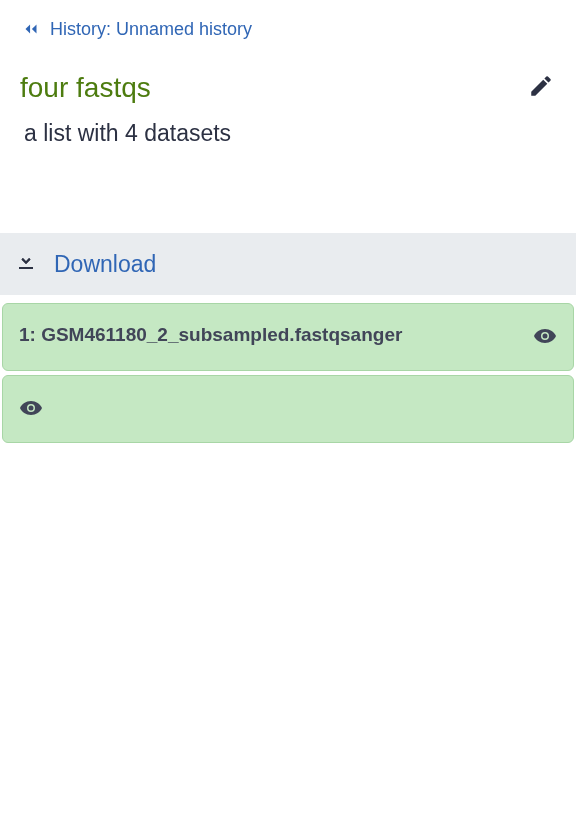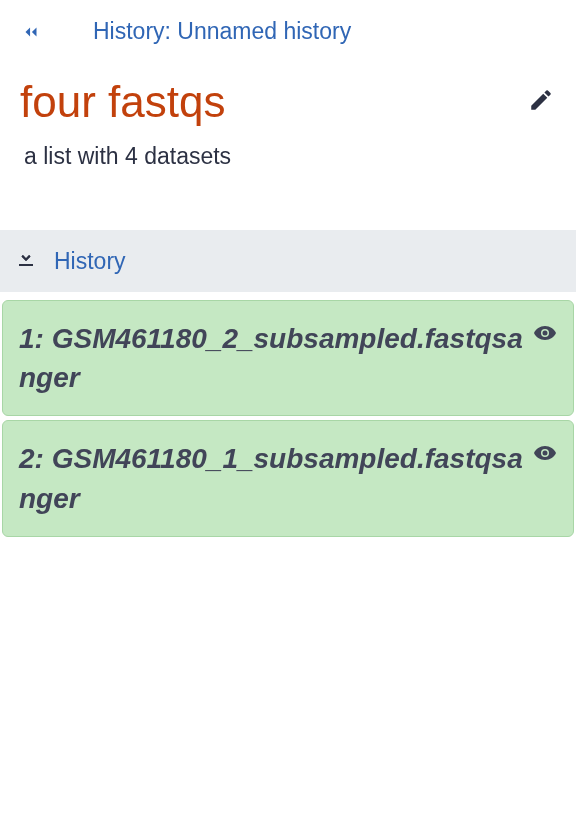--- a/index.html
+++ b/index.html
@@ -15,49 +15,48 @@
     overflow: hidden;
     color: #2c3143;
   }
   .header-section {
     padding: 18px 22px 10px 20px;
   }
   .breadcrumb {
     display: flex;
     align-items: center;
     color: #3066b5;
-    font-size: 23px;
+    font-size: 18px;
     font-weight: 400;
     margin-bottom: 32px;
     cursor: pointer;
-    gap: 43px;
   }
   .breadcrumb svg {
     margin-right: 8px;
   }
   .title-row {
     display: flex;
     justify-content: space-between;
     align-items: center;
     margin-bottom: 16px;
   }
   .title {
-    font-size: 44px;
+    font-size: 28px;
     font-weight: 400;
-    color: #c2410c;
+    color: #4d7c0f;
   }
   .pencil {
     color: #2c3143;
     cursor: pointer;
   }
   .subtitle {
     font-size: 23px;
     color: #2c3143;
     padding-left: 4px;
-    margin-bottom: 50px;
+    margin-bottom: 76px;
   }
   .download-bar {
     background: #e9ecef;
     padding: 16px 14px;
     display: flex;
     align-items: center;
     color: #3066b5;
     font-size: 23px;
   }
   .download-icon {
@@ -72,28 +71,27 @@
     border: 1px solid #a8d6a6;
     border-radius: 6px;
     margin: 4px 0;
     padding: 18px 16px;
     display: flex;
     justify-content: space-between;
     align-items: flex-start;
     cursor: pointer;
   }
   .dataset-label {
-    font-size: 28px;
+    font-size: 19px;
     font-weight: 700;
     color: #414558;
     line-height: 1.4;
     word-break: break-all;
     padding-right: 10px;
     flex: 1;
-    font-style: italic;
   }
   .eye-icon {
     flex-shrink: 0;
     color: #414558;
     margin-top: 2px;
     cursor: pointer;
   }
 </style>
 </head>
 <body>
@@ -121,36 +119,35 @@
 
 <div class="download-bar">
   <span class="download-icon">
     <svg width="24" height="24" viewBox="0 0 24 24" fill="currentColor">
       <path d="M12 3v10l-3.5-3.5L7 11l5 5 5-5-1.5-1.5L12 13V3h0z" fill="none"></path>
       <path d="M12 3v9.17l-3.09-3.09L7.5 10.5 12 15l4.5-4.5-1.41-1.42L12 12.17V3h0z"></path>
       <path d="M5 18h14v2H5z"></path>
       <path d="M12 3v9.2l-3.1-3.1L7.5 10.5 12 15l4.5-4.5-1.4-1.4L12 12.2V3z"></path>
     </svg>
   </span>
-  <span>History</span>
+  <span>Download</span>
 </div>
 
 <div class="list-container">
 
   <div class="dataset-item">
     <span class="dataset-label">1: GSM461180_2_subsampled.fastqsanger</span>
     <span class="eye-icon">
       <svg width="24" height="24" viewBox="0 0 24 24" fill="currentColor">
         <path d="M12 5C7 5 2.73 8.11 1 12c1.73 3.89 6 7 11 7s9.27-3.11 11-7c-1.73-3.89-6-7-11-7zm0 11a4 4 0 1 1 0-8 4 4 0 0 1 0 8zm0-6.5a2.5 2.5 0 1 0 0 5 2.5 2.5 0 0 0 0-5z"></path>
       </svg>
     </span>
   </div>
 
   <div class="dataset-item">
-    <span class="dataset-label">2: GSM461180_1_subsampled.fastqsanger</span>
     <span class="eye-icon">
       <svg width="24" height="24" viewBox="0 0 24 24" fill="currentColor">
         <path d="M12 5C7 5 2.73 8.11 1 12c1.73 3.89 6 7 11 7s9.27-3.11 11-7c-1.73-3.89-6-7-11-7zm0 11a4 4 0 1 1 0-8 4 4 0 0 1 0 8zm0-6.5a2.5 2.5 0 1 0 0 5 2.5 2.5 0 0 0 0-5z"></path>
       </svg>
     </span>
   </div>
 
 
 
 </div>

